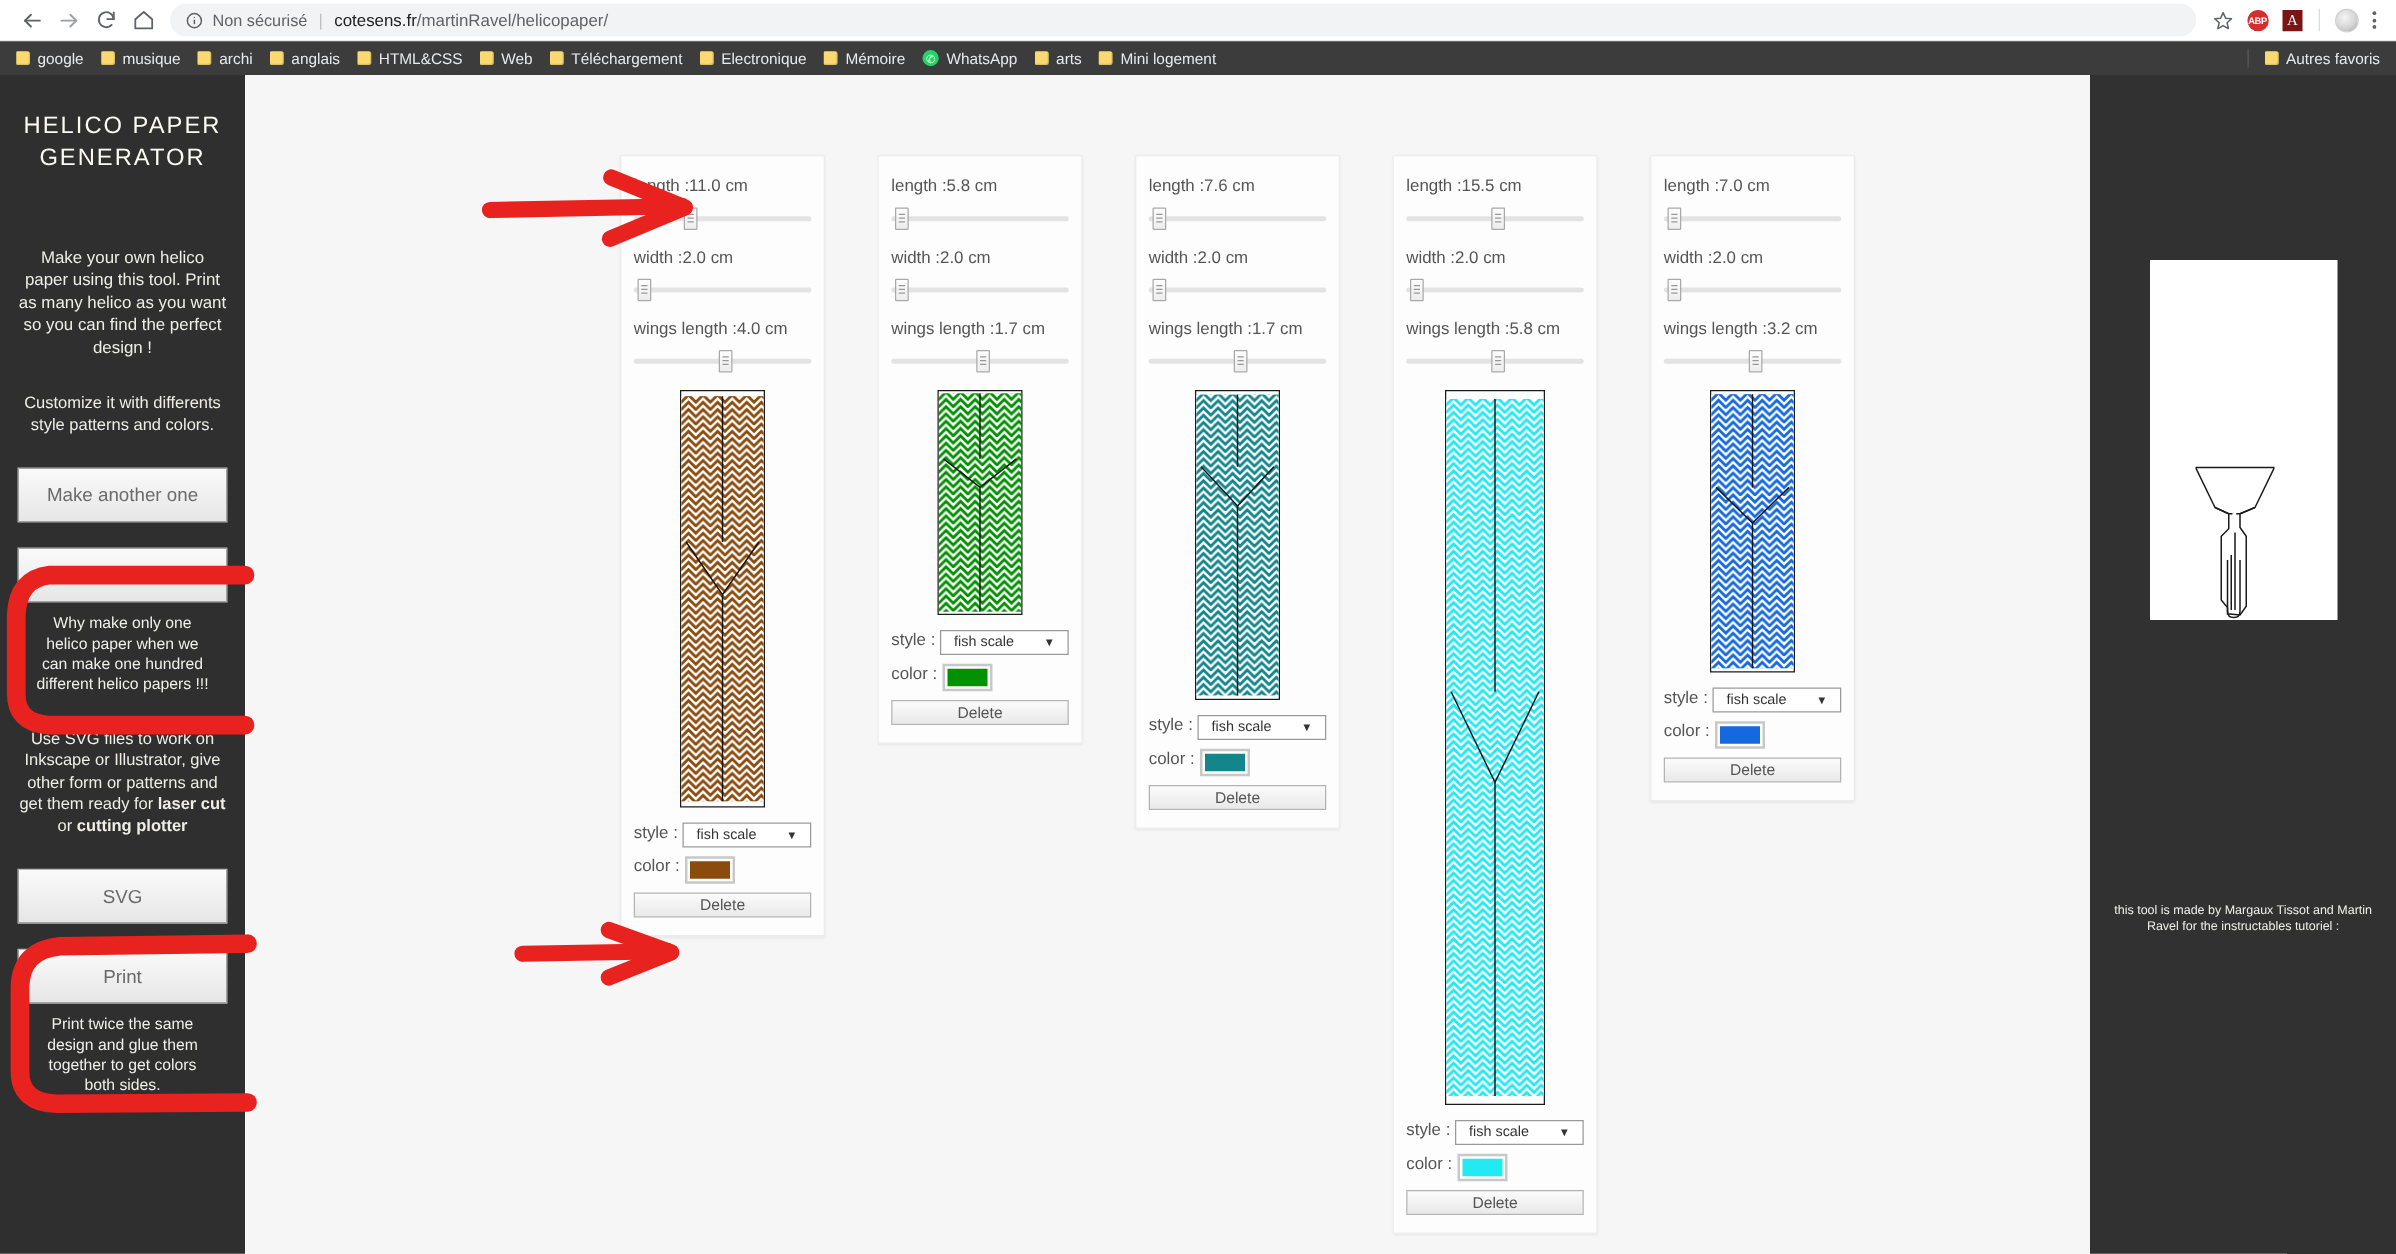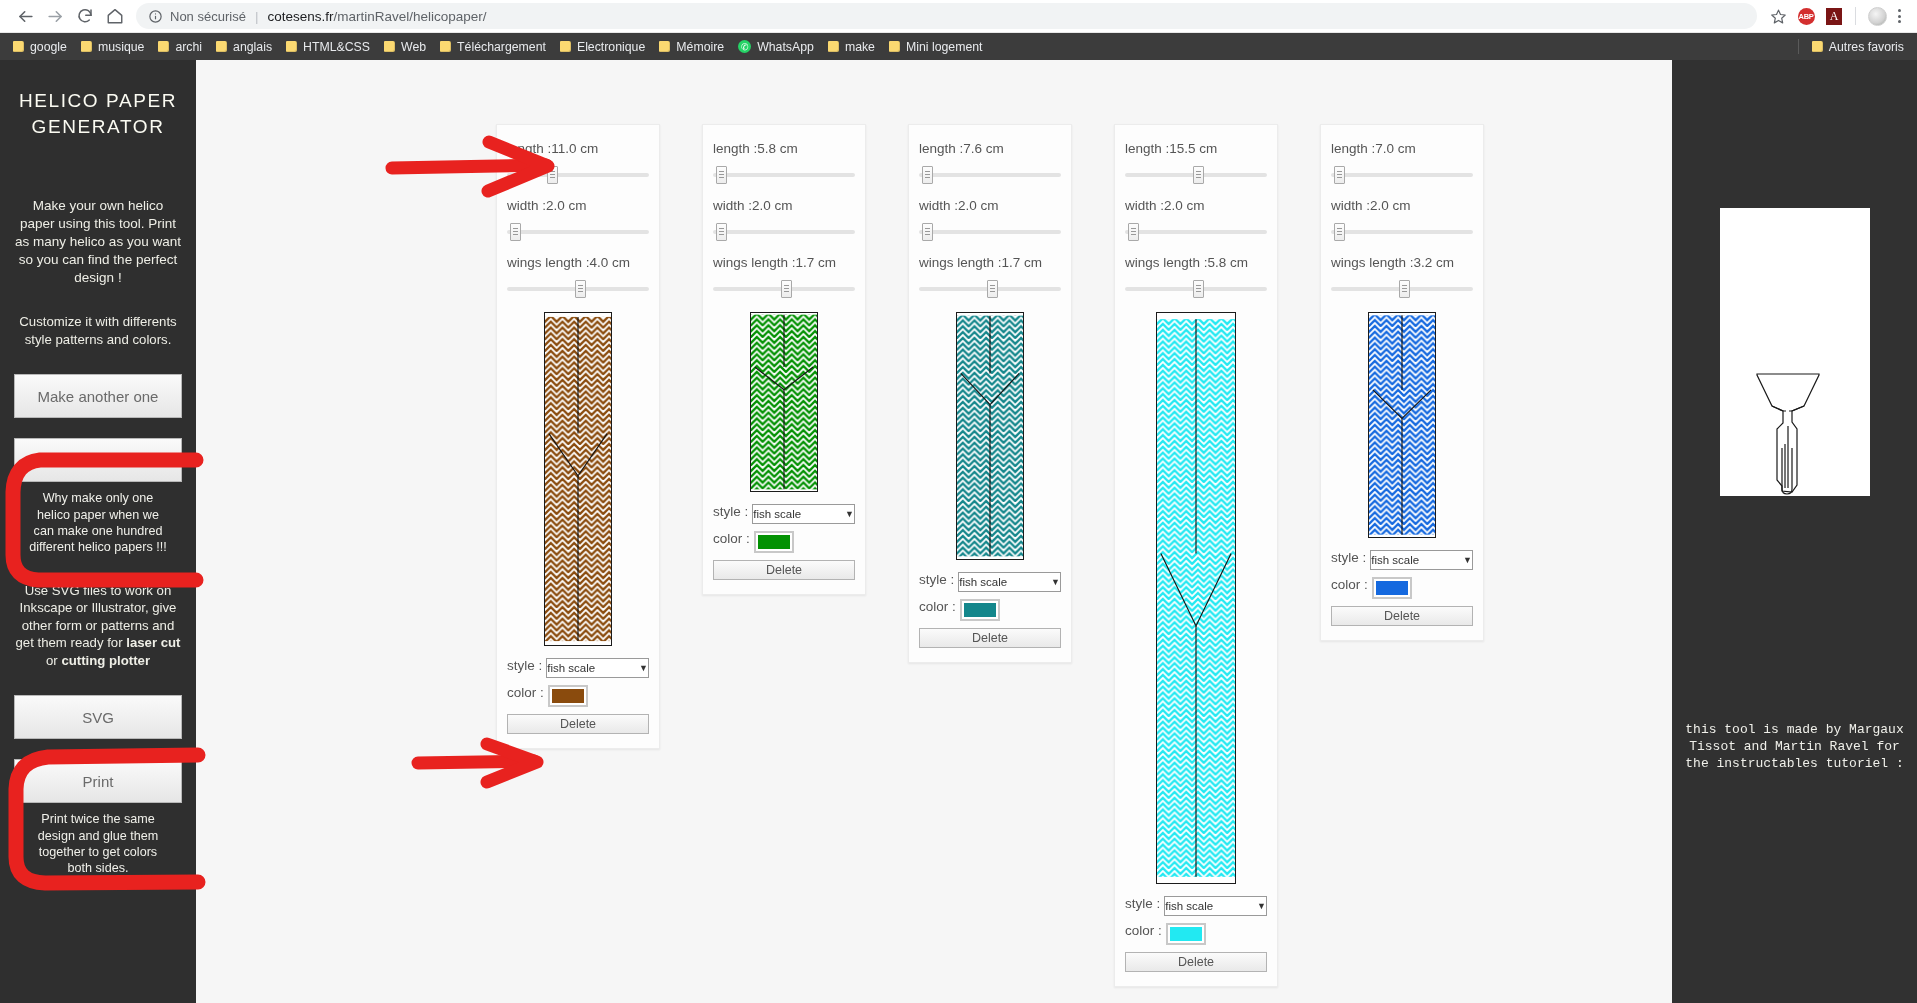--- a/index.html
+++ b/index.html
@@ -205,21 +205,21 @@
   }
   .ctl-row .lab { margin-right: 4px; }
   .select-box {
     flex: 1 1 auto;
     height: 20px;
     border: 1px solid #9a9a9a;
     background: #fff;
     font-size: 11.5px;
     color: #333;
     display: flex; align-items: center;
-    padding: 0 0;
+    padding: 0 10px;
     position: relative;
     min-width: 0;
   }
   .select-box .caret {
     margin-left: auto; font-size: 9px; color: #333;
   }
   .color-swatch {
     width: 40px; height: 22px;
     border: 2px solid #c8c8c8;
     background: #fff;
@@ -250,24 +250,23 @@
   }
   #print-preview {
     width: 150px; height: 288px;
     background: #fff;
     margin: 0 auto;
     position: relative;
   }
   #credits {
     position: absolute;
     left: 0; right: 0; top: 662px;
-    font-size: 13px;
+    font-size: 10px;
     line-height: 1.3;
     padding: 0 8px;
-    font-family: Liberation Mono, monospace;
   }
   #annot-layer { position:absolute; inset:0; pointer-events:none; z-index:40; }
 </style>
 </head>
 <body>
 
 <div id="browser-toolbar">
   <div class="nav-btn">
     <svg width="19" height="19" viewBox="0 0 24 24" fill="none" stroke="#5f6368" stroke-width="2" stroke-linecap="round" stroke-linejoin="round">
         <line x1="20" y1="12" x2="5" y2="12"></line>
@@ -366,21 +365,21 @@
   <div class="bm">
       <span class="bm-folder"></span>
       <span>Mémoire</span>
     </div>
   <div class="bm">
       <span class="bm-wa">✆</span>
       <span>WhatsApp</span>
     </div>
   <div class="bm">
       <span class="bm-folder"></span>
-      <span>make</span>
+      <span>arts</span>
     </div>
   <div class="bm">
       <span class="bm-folder"></span>
       <span>Mini logement</span>
     </div>
   <div class="bm-spacer"></div>
   <div class="bm-divider"></div>
   <div class="bm">
       <span class="bm-folder"></span>
       <span>Autres favoris</span>

